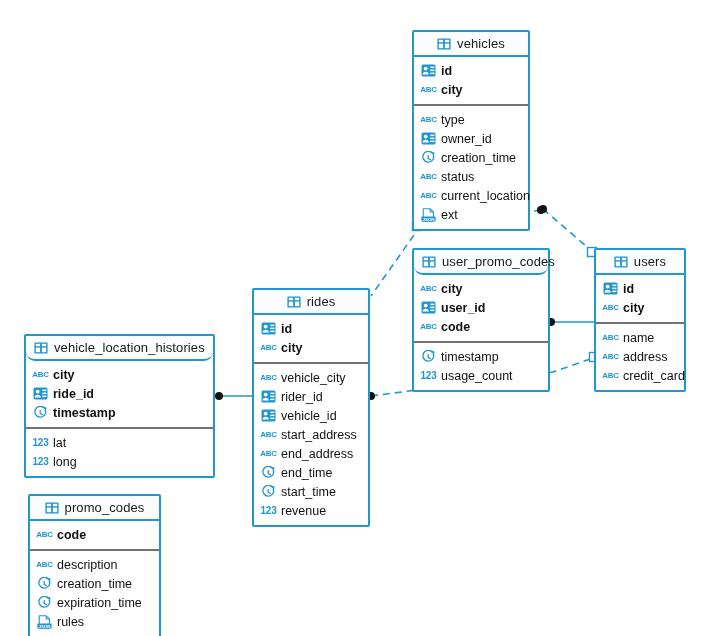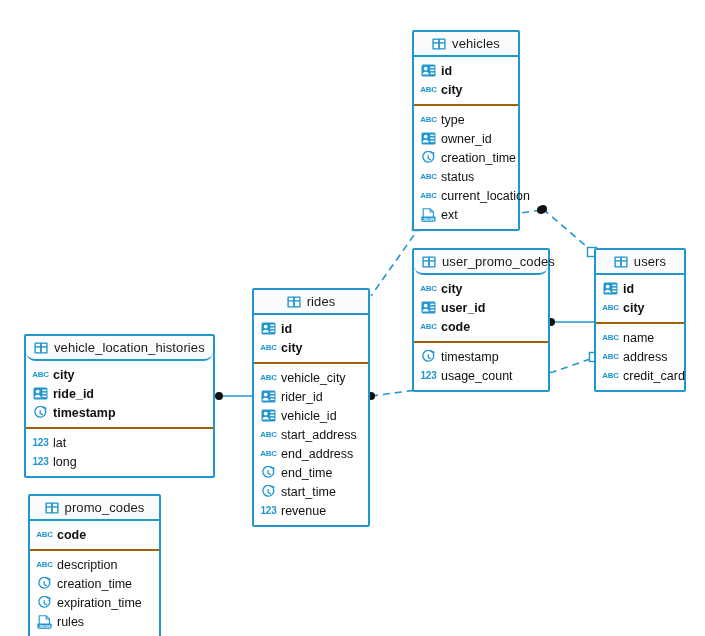--- a/index.html
+++ b/index.html
@@ -28,21 +28,21 @@
     padding:0 8px;
   }
   .t-header.left-align{justify-content:flex-start;border-radius:9px;}
   .t-title{
     font-size:13px;color:#1a1a1a;white-space:nowrap;letter-spacing:0.1px;
   }
   .t-section{
     box-sizing:border-box;
     padding:4px 0 5px 0;
   }
-  .t-section.keys{border-bottom:2px solid #a16207;}
+  .t-section.keys{border-bottom:2px solid #737373;}
   .t-row{
     display:flex;align-items:center;gap:5px;
     height:19px;padding:0 7px;white-space:nowrap;
   }
   .f-name{font-size:12.5px;color:#111111;}
   .f-name.key{font-weight:bold;}
 
   
   .ico{flex:0 0 auto;display:inline-flex;align-items:center;justify-content:center;}
   .ico svg{display:block;}
@@ -79,21 +79,21 @@
       <g>
         <polyline points="371,396 553,372 596,357" fill="none" stroke="#2196cf" stroke-width="1.6" stroke-dasharray="7,5"></polyline>
         <circle cx="371" cy="396" r="4" fill="#111111"></circle>
         <rect x="589.5" y="352.5" width="9" height="9" fill="#ffffff" stroke="#2196cf" stroke-width="1.4"></rect>
       </g>
       <g>
         <polyline points="219,396 252,396" fill="none" stroke="#2196cf" stroke-width="1.6"></polyline>
         <circle cx="219" cy="396" r="4" fill="#111111"></circle>
       </g>
     </svg>
-<div class="table-node" style="left: 412px; top: 30px; width: 108px;">
+<div class="table-node" style="left: 412px; top: 30px; width: 118px;">
       <div class="t-header">
         <span class="ico">
           <svg width="14" height="12" viewBox="0 0 14 12">
             <rect x="0.4" y="0.4" width="13.2" height="11.2" rx="1.2" fill="#2196cf"></rect>
             <rect x="1.8" y="1.8" width="4.3" height="2.4" fill="#ffffff"></rect>
             <rect x="7.9" y="1.8" width="4.3" height="2.4" fill="#ffffff"></rect>
             <rect x="1.8" y="5.6" width="4.3" height="4.6" fill="#ffffff"></rect>
             <rect x="7.9" y="5.6" width="4.3" height="4.6" fill="#ffffff"></rect>
           </svg>
         </span>

